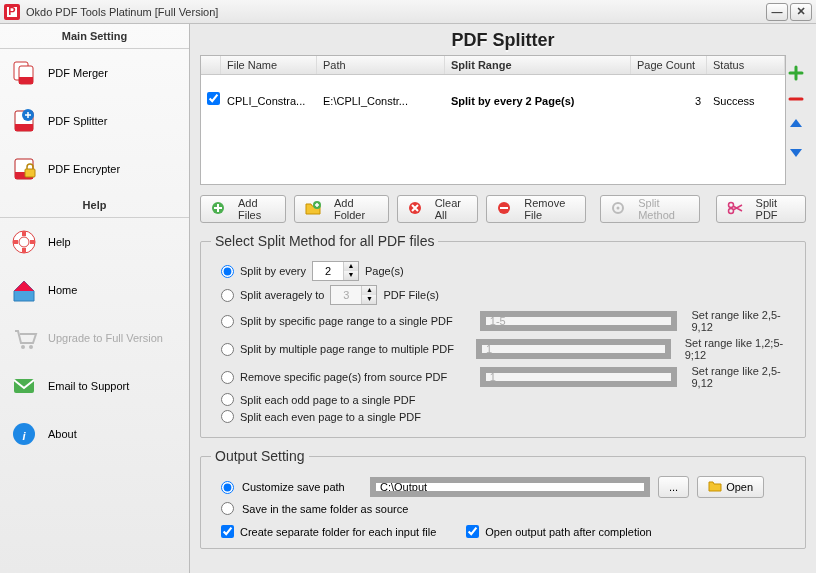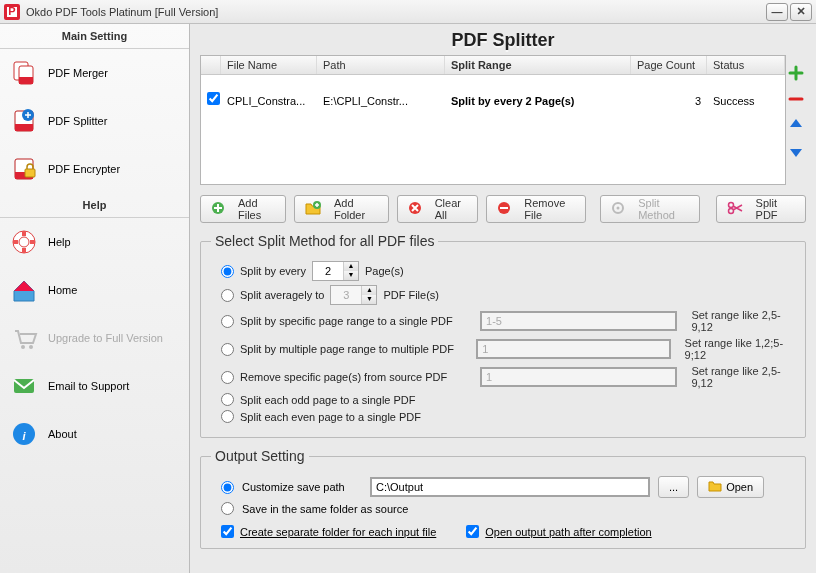--- a/index.html
+++ b/index.html
@@ -48,28 +48,28 @@
 .radio-row label { color:#222; }
 input[type=radio] { width:13px; height:13px; }
 input[type=checkbox] { width:13px; height:13px; }
 
 .spin { display:inline-flex; align-items:center; border:1px solid #aaa; background:#fff; height:20px; }
 .spin input { border:0; width:30px; text-align:center; height:18px; font-size:11px;}
 .spin .arrows { display:flex; flex-direction:column; border-left:1px solid #ccc; }
 .spin .arrows span { width:14px; height:9px; font-size:7px; line-height:8px; text-align:center; background:linear-gradient(#f5f5f5,#e0e0e0); cursor:pointer;}
 .spin.disabled input { color:#aaa; background:#f6f6f6;}
 
-.txt { height:20px; border:2px solid #a3a3a3; background:#fff; padding:0 4px; font-size:11px; }
+.txt { height:20px; border:6px solid #a3a3a3; background:#fff; padding:0 4px; font-size:11px; }
 .txt.disabled { color:#aaa; background:#f4f4f4;}
 .hint { color:#333; margin-left:8px; font-size:11px;}
 
 .out-row { display:flex; align-items:center; gap:8px; margin:4px 0 4px 10px;}
 .btn-sm { height:22px; padding:0 10px; border:1px solid #adadad; background:linear-gradient(#fdfdfd,#e8e8e8); border-radius:3px; cursor:pointer; display:inline-flex; align-items:center; gap:4px; font-size:11px;}
 
-.chk-row { display:flex; align-items:center; gap:6px; margin:6px 0 0 10px;text-decoration:underline; }
+.chk-row { display:flex; align-items:center; gap:6px; margin:6px 0 0 10px; }
 .chk-row.inline { display:inline-flex; margin-left:30px;}
 </style>
 </head>
 <body>
 
 <div class="titlebar">
   <span class="app-icon">
     <svg width="16" height="16">
         <rect width="16" height="16" rx="2" fill="#d23"></rect>
         <rect x="3" y="3" width="10" height="10" fill="#fff"></rect>

